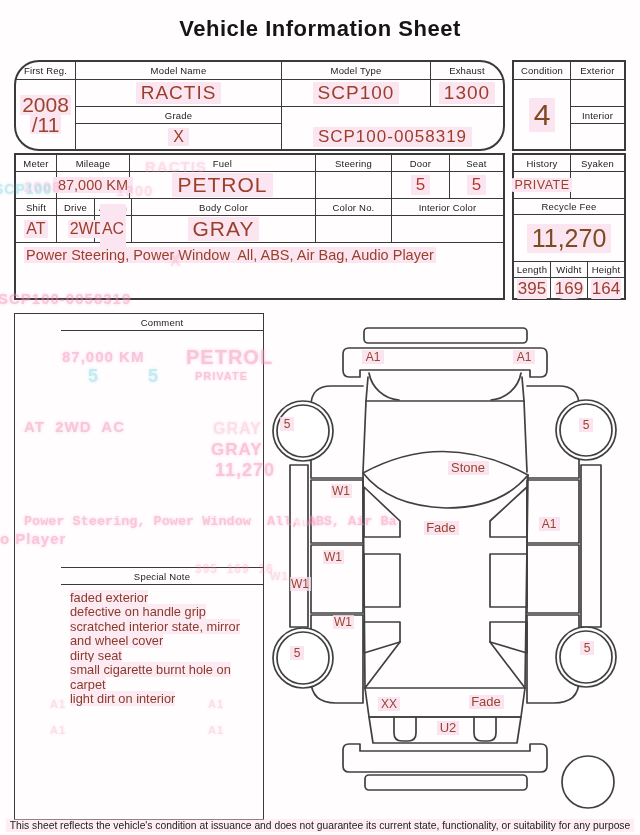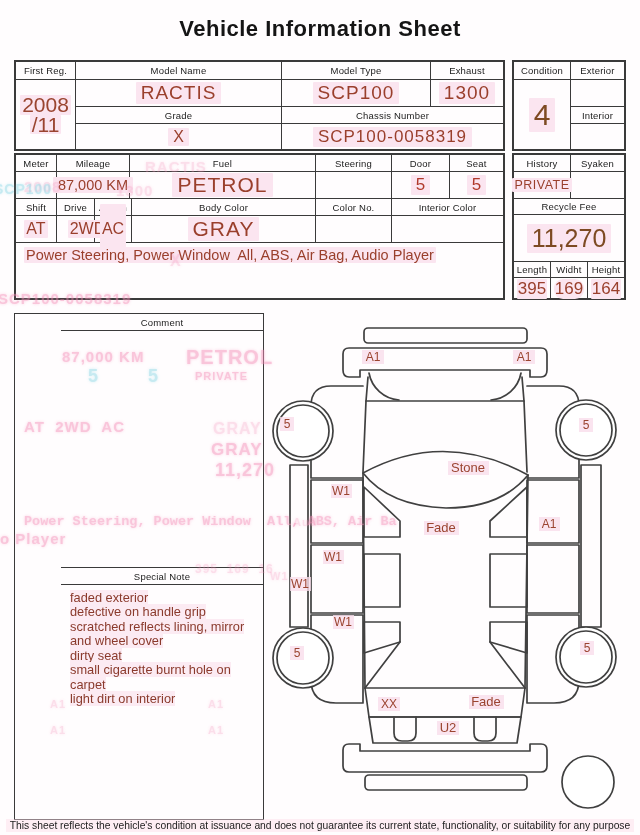--- a/index.html
+++ b/index.html
@@ -35,42 +35,41 @@
   svg text{font-family:"Liberation Sans",sans-serif;fill:#9b4430;font-size:12px;text-anchor:middle;}
   svg text.lg{font-size:13px;}
 </style>
 </head>
 <body>
 
 <div id="sheet">
 
   <div id="title" class="abs">Vehicle Information Sheet</div>
 
-  <div class="abs box grid" style="left:14px;top:60px;width:491px;height:91px;grid-template-columns:60px 206px 149px 1fr;grid-template-rows:18px 27px 17px 1fr;">
+  <div class="abs box grid" style="left:14px;top:60px;width:491px;height:91px;grid-template-columns:60px 206px 149px 1fr;grid-template-rows:18px 27px 17px 1fr;border-radius:25px;">
     <div class="hdr br bb">First Reg.</div>
     <div class="hdr br bb">Model Name</div>
     <div class="hdr br bb">Model Type</div>
     <div class="hdr bb">Exhaust</div>
 
     <div class="val br" style="grid-row:2/5;grid-column:1;flex-direction:column;font-size:21px;line-height:.95;color:#9a4430;">
       <span class="hl" style="padding:0 2px;">2008</span>
       <span class="hl" style="padding:0 2px;">/11</span>
     </div>
     <div class="val br bb v19">
         <span class="hl">RACTIS</span>
       </div>
     <div class="val br bb v19">
         <span class="hl">SCP100</span>
       </div>
     <div class="val bb v19">
         <span class="hl">1300</span>
       </div>
 
     <div class="hdr br bb" style="grid-column:2;">Grade</div>
-    <div class="hdr bb" style="grid-column:3/5;">Chassis Number</div>
 
     <div class="val br v16" style="grid-column:2;">
         <span class="hl">X</span>
       </div>
     <div class="val v17" style="grid-column:3/5;letter-spacing:1px;">
         <span class="hl">SCP100-0058319</span>
       </div>
   </div>
 
   <div class="abs box grid" style="left:512px;top:60px;width:114px;height:91px;grid-template-columns:57px 1fr;grid-template-rows:18px 27px 17px 1fr;">
@@ -163,21 +162,21 @@
     </div>
   </div>
 
   <div class="abs box-thin" style="left:14px;top:313px;width:250px;height:507px;">
     <div class="hdr bb" style="height:16px;">Comment</div>
     <div style="height:236px;"></div>
     <div class="hdr bb" style="height:16px;border-top:1px solid #3a3a3a;">Special Note</div>
     <div id="note-area">
       <div class="nline"><span>faded exterior</span></div>
       <div class="nline"><span>defective on handle grip</span></div>
-      <div class="nline"><span>scratched reflects lining, mirror and wheel cover</span></div>
+      <div class="nline"><span>scratched interior state, mirror and wheel cover</span></div>
       <div class="nline"><span>dirty seat</span></div>
       <div class="nline"><span>small cigarette burnt hole on carpet</span></div>
       <div class="nline"><span>light dirt on interior</span></div>
     </div>
   </div>
 
   <svg class="abs" style="left:264px;top:313px;" width="376" height="507" viewBox="264 313 376 507">
 
     <path class="ln" d="M363,386 L331,386 Q311,386 311,406 L311,478 L363,478"></path>
     <rect class="ln" x="290" y="465" width="18" height="162"></rect>

